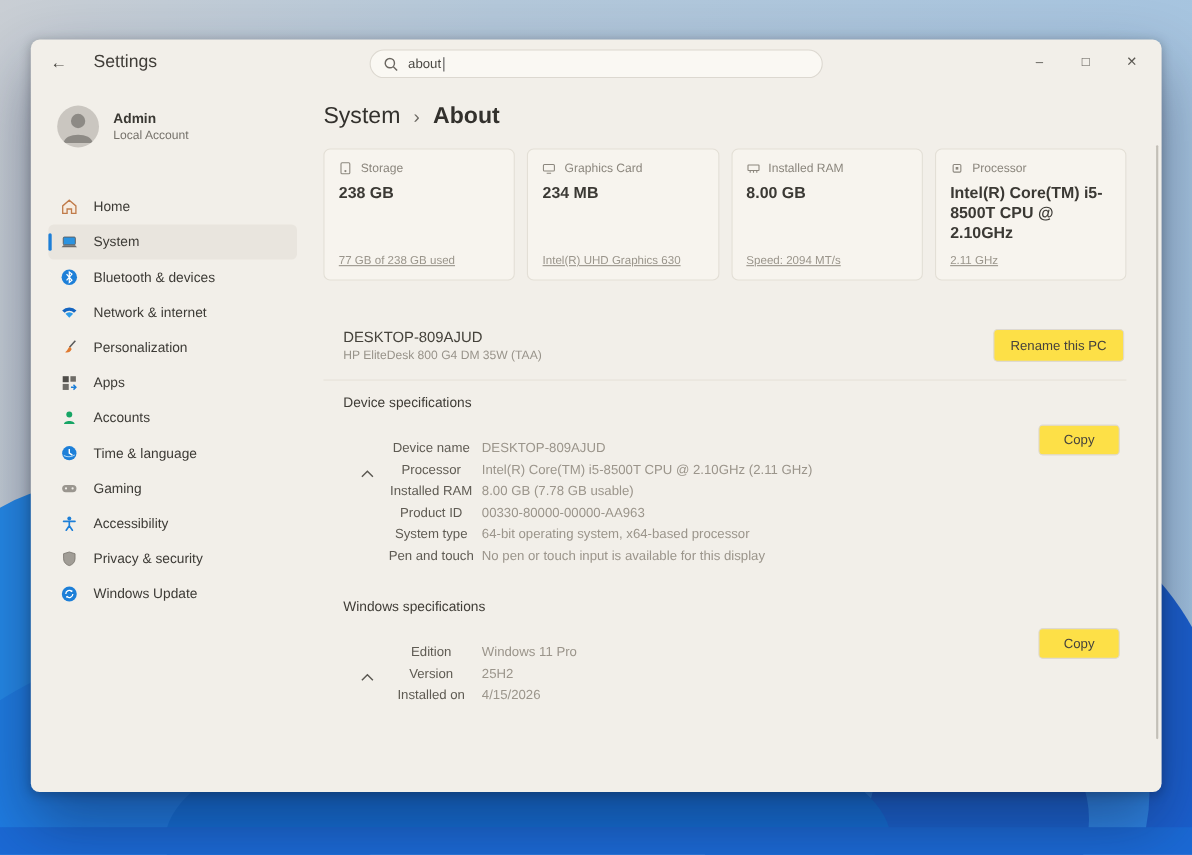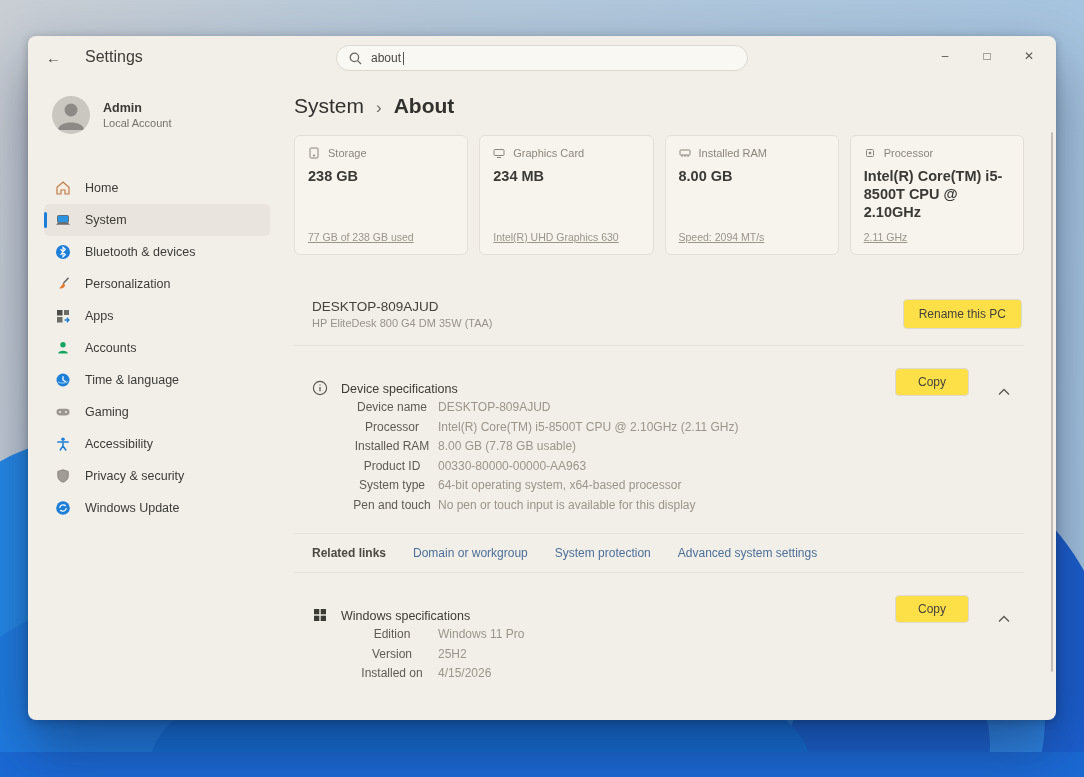--- a/index.html
+++ b/index.html
@@ -59,21 +59,21 @@
   .card-value { margin-top:8px; font-size:14.5px; font-weight:700; color:#3b3934; line-height:1.25; }
   .card-foot { margin-top:auto; font-size:10.5px; color:#9a958b;text-decoration:underline; }
 
   .device-row { display:flex; align-items:center; margin-top:44px; padding:0 2px 16px 18px;
                 border-bottom:1px solid #e6e2d9; }
   .device-name { font-size:13.5px; color:#45423b; }
   .device-model { font-size:11px; color:#98938a; margin-top:3px; }
   .btn { margin-left:auto; background:#fde047; border:1px solid #ded9d1; border-radius:4px;
          font-size:12px; color:#45423d; padding:7px 15px; cursor:default; }
 
-  .section-header { display:flex; align-items:flex-end; gap:13px; height:50px; padding:0 6px 0 18px; }
+  .section-header { display:flex; align-items:flex-start; gap:13px; height:50px; padding:0 6px 0 18px;flex-direction:column; }
   .section-title { font-size:12.5px; color:#3f3c36; }
   .copy-btn { padding:6px 22px; margin-left:auto; }
   .chevron { margin:0 8px 0 16px; display:flex; }
 
   .spec-table { padding:2px 0 16px 52px; }
   .spec-row { display:flex; font-size:12px; line-height:19.5px;text-align:center; }
   .spec-label { width:92px; color:#5f5b53; flex:none; }
   .spec-value { color:#9b958b; }
 
   .related { display:flex; align-items:center; gap:27px; height:40px; padding-left:18px;
@@ -147,20 +147,27 @@
       </div>
       <div class="nav-item">
         <svg width="16" height="16" viewBox="0 0 16 16">
             <circle cx="8" cy="8" r="7" fill="#1d7fd8"></circle>
             <path d="M5.5 5.2 L10.4 10.8 L8 12.8 V3.2 L10.4 5.2 L5.5 10.8" stroke="#fff" stroke-width="1.1" fill="none"></path>
           </svg>
         <span>Bluetooth &amp; devices</span>
       </div>
       <div class="nav-item">
         <svg width="16" height="16" viewBox="0 0 16 16">
+            <path d="M1.5 6.2 A9.2 9.2 0 0 1 14.5 6.2 L12.3 8.4 A6 6 0 0 0 3.7 8.4 Z" fill="#1565c0"></path>
+            <path d="M4.5 9.2 A5 5 0 0 1 11.5 9.2 L8 12.8 Z" fill="#2e9be8"></path>
+          </svg>
+        <span>Network &amp; internet</span>
+      </div>
+      <div class="nav-item">
+        <svg width="16" height="16" viewBox="0 0 16 16">
             <path d="M13.5 1.8 L8.2 7.6" stroke="#5a5a5a" stroke-width="1.4"></path>
             <path d="M8.6 7.2 C6.6 8.2 6.8 10.4 4.2 12.2 C6.6 13 9.2 12 10.2 9.2 Z" fill="#e07a30"></path>
           </svg>
         <span>Personalization</span>
       </div>
       <div class="nav-item">
         <svg width="16" height="16" viewBox="0 0 16 16">
             <rect x="2" y="2" width="5.5" height="5.5" fill="#4f4d49"></rect>
             <rect x="9" y="2" width="5" height="5" fill="#6e6c67"></rect>
             <rect x="2" y="9" width="5.5" height="5.5" fill="#6e6c67"></rect>
@@ -312,26 +319,20 @@
       <div class="spec-row">
           <span class="spec-label">System type</span>
           <span class="spec-value">64-bit operating system, x64-based processor</span>
         </div>
       <div class="spec-row">
           <span class="spec-label">Pen and touch</span>
           <span class="spec-value">No pen or touch input is available for this display</span>
         </div>
     </div>
 
-    <div class="related">
-      <span class="related-title">Related links</span>
-      <span class="link">Domain or workgroup</span>
-      <span class="link">System protection</span>
-      <span class="link">Advanced system settings</span>
-    </div>
 
     <div class="section-header">
       <svg width="16" height="16" viewBox="0 0 16 16">
           <rect x="2" y="2" width="5.3" height="5.3" fill="#3c3a35"></rect>
           <rect x="8.7" y="2" width="5.3" height="5.3" fill="#3c3a35"></rect>
           <rect x="2" y="8.7" width="5.3" height="5.3" fill="#3c3a35"></rect>
           <rect x="8.7" y="8.7" width="5.3" height="5.3" fill="#3c3a35"></rect>
         </svg>
       <span class="section-title">Windows specifications</span>
       <button class="btn copy-btn">Copy</button>

